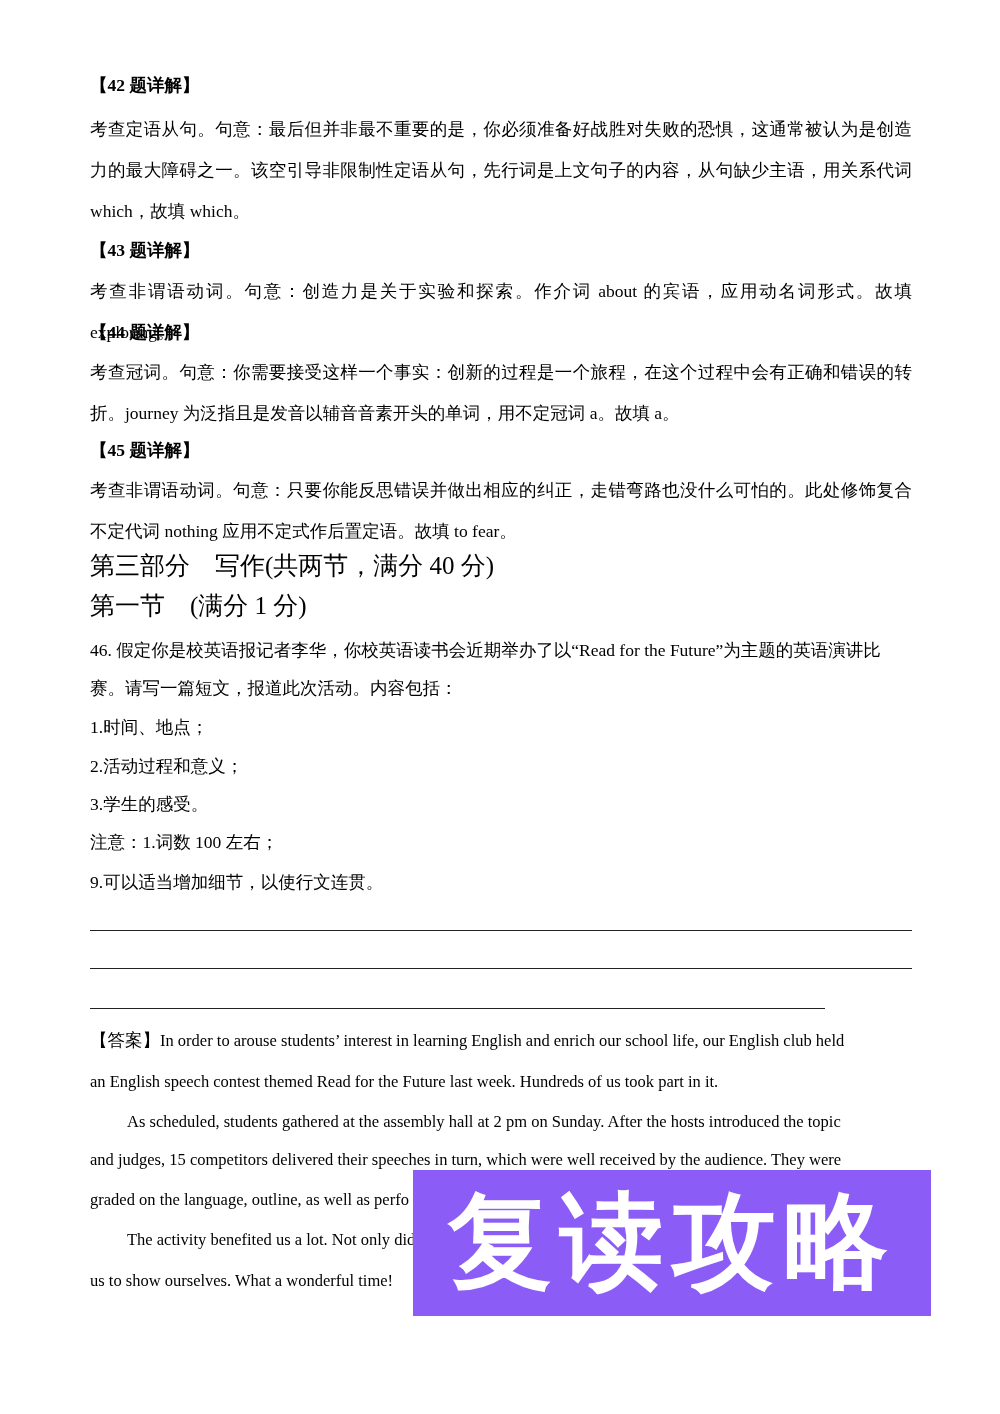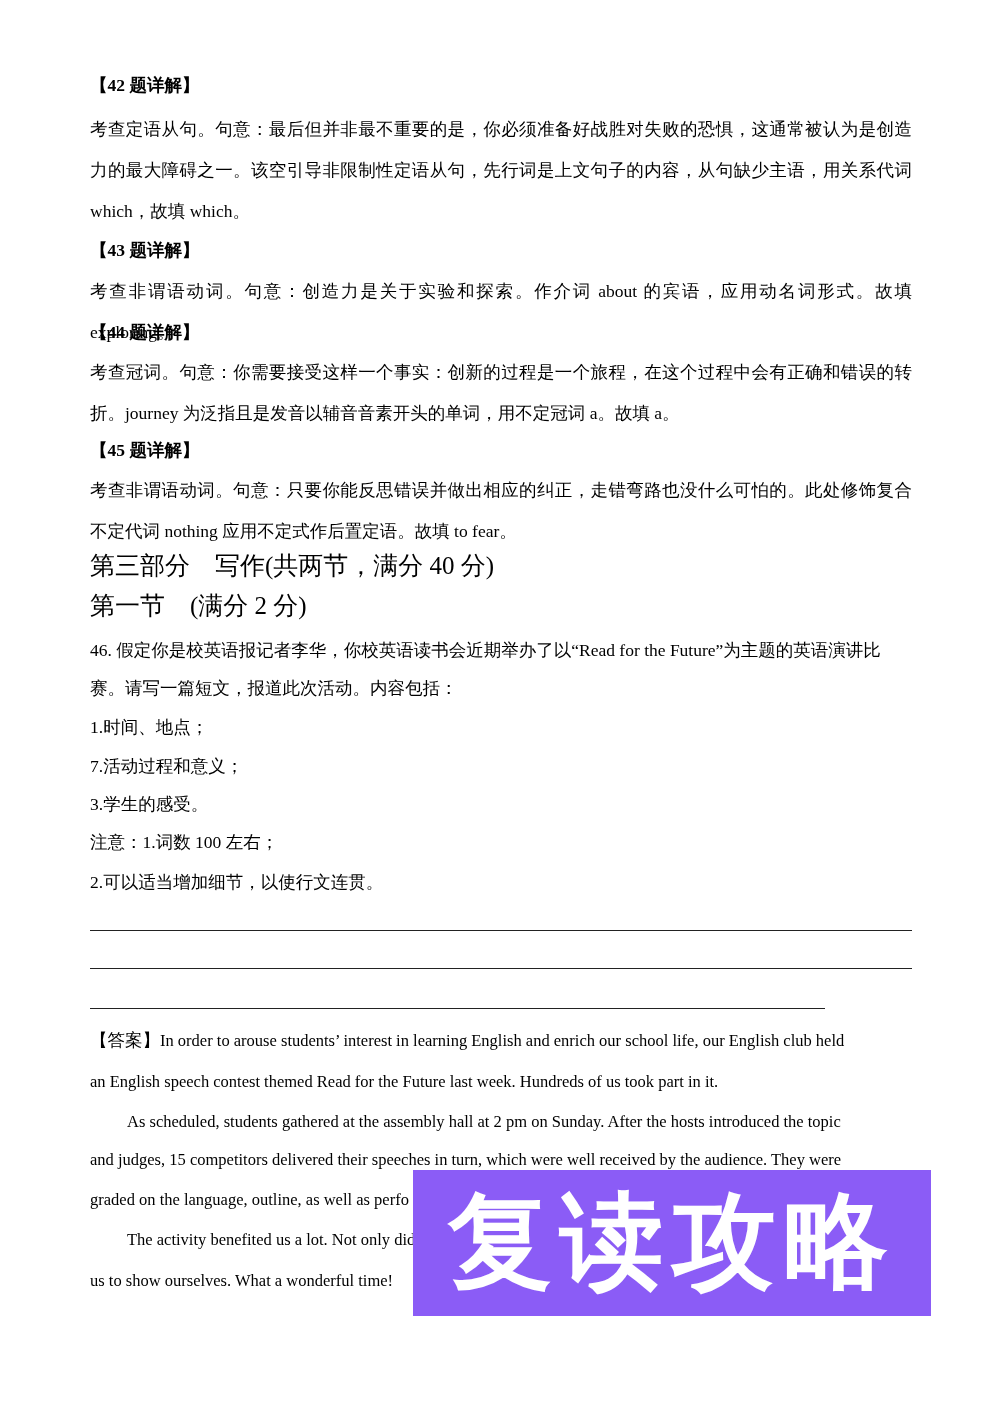--- a/index.html
+++ b/index.html
@@ -90,29 +90,29 @@
   <div class="abs exp-title" style="top:229px">【43 题详解】</div>
   <div class="abs body-para" style="top:271px">考查非谓语动词。句意：创造力是关于实验和探索。作介词 about 的宾语，应用动名词形式。故填 exploring。</div>
 
   <div class="abs exp-title" style="top:311px">【44 题详解】</div>
   <div class="abs body-para" style="top:352px">考查冠词。句意：你需要接受这样一个事实：创新的过程是一个旅程，在这个过程中会有正确和错误的转折。journey 为泛指且是发音以辅音音素开头的单词，用不定冠词 a。故填 a。</div>
 
   <div class="abs exp-title" style="top:429px">【45 题详解】</div>
   <div class="abs body-para" style="top:470px">考查非谓语动词。句意：只要你能反思错误并做出相应的纠正，走错弯路也没什么可怕的。此处修饰复合不定代词 nothing 应用不定式作后置定语。故填 to fear。</div>
 
   <div class="abs sec-hdr" style="top:545px">第三部分　写作(共两节，满分 40 分)</div>
-  <div class="abs sec-hdr" style="top:585px">第一节　(满分 2 分)</div>
+  <div class="abs sec-hdr" style="top:585px">第一节　(满分 1 分)</div>
 
   <div class="abs q-line" style="top:640px">46. 假定你是校英语报记者李华，你校英语读书会近期举办了以“Read for the Future”为主题的英语演讲比</div>
   <div class="abs q-line" style="top:678px">赛。请写一篇短文，报道此次活动。内容包括：</div>
   <div class="abs q-line" style="top:717px">1.时间、地点；</div>
-  <div class="abs q-line" style="top:756px">7.活动过程和意义；</div>
+  <div class="abs q-line" style="top:756px">2.活动过程和意义；</div>
   <div class="abs q-line" style="top:794px">3.学生的感受。</div>
   <div class="abs q-line" style="top:832px">注意：1.词数 100 左右；</div>
-  <div class="abs q-line" style="top:872px">2.可以适当增加细节，以使行文连贯。</div>
+  <div class="abs q-line" style="top:872px">9.可以适当增加细节，以使行文连贯。</div>
 
   <div class="rule" style="top:930px; width:822px"></div>
   <div class="rule" style="top:968px; width:822px"></div>
   <div class="rule" style="top:1008px; width:735px"></div>
 
   <div class="ans-line" style="top:1030px">
     <span class="ans-label">【答案】</span><span>In order to arouse students’ interest in learning English and enrich our school life, our English club held</span>
   </div>
   <div class="ans-line" style="top:1072px">an English speech contest themed Read for the Future last week. Hundreds of us took part in it.</div>
   <div class="ans-line ans-indent" style="top:1112px">As scheduled, students gathered at the assembly hall at 2 pm on Sunday. After the hosts introduced the topic</div>

